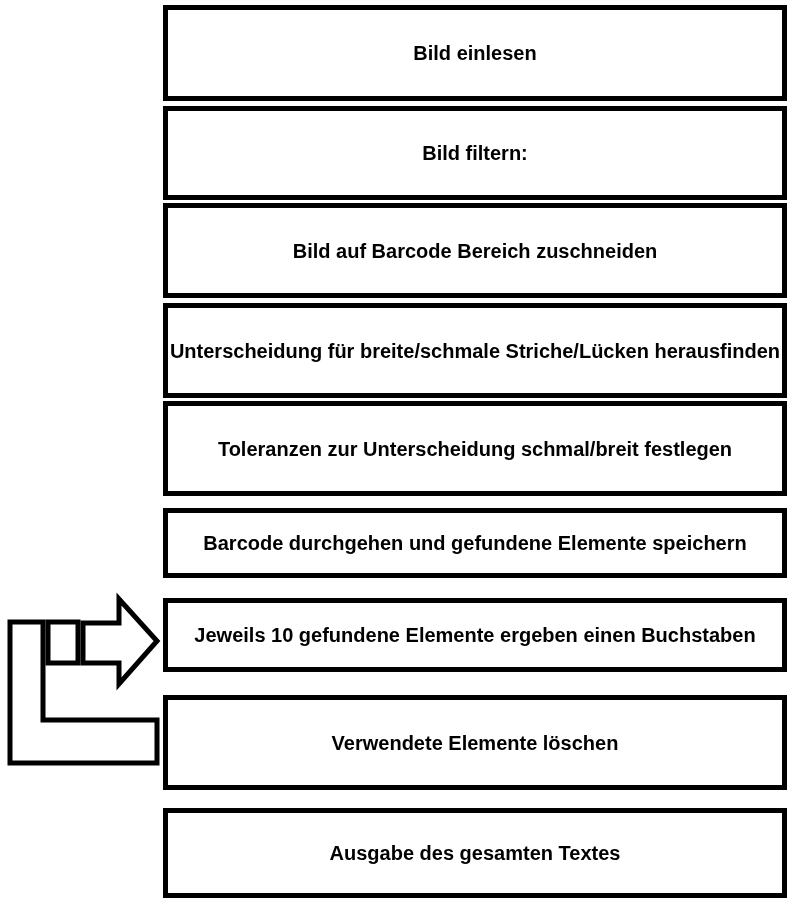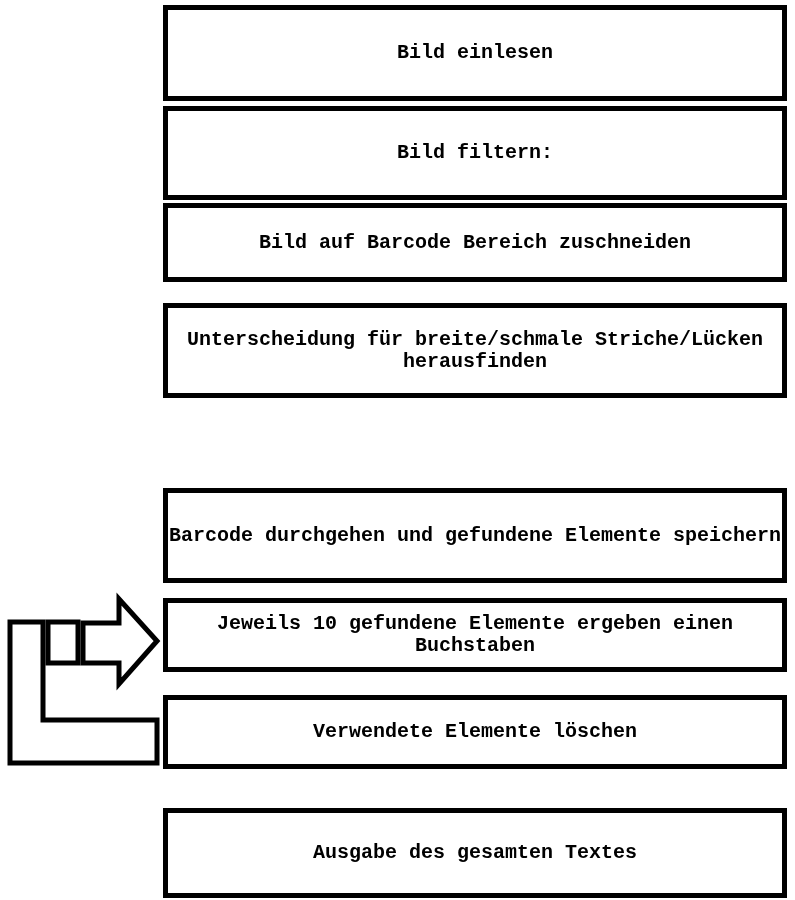--- a/index.html
+++ b/index.html
@@ -26,21 +26,20 @@
     align-items: center;
     justify-content: center;
   }
   .flow-box .box-text {
     width: 100%;
     text-align: center;
     font-weight: bold;
     font-size: 20px;
     line-height: 22px;
     color: #000000;
-    font-family: Liberation Mono, monospace;
   }
   .loop-svg {
     position: absolute;
     left: 0;
     top: 0;
   }
 </style>
 </head>
 <body>
 
@@ -59,46 +58,51 @@
       <div>Bild einlesen</div>
     </div>
   </div>
 
   <div class="flow-box" style="top:106px;height:94px;">
     <div class="box-text">
       <div>Bild filtern:</div>
     </div>
   </div>
 
-  <div class="flow-box" style="top:203px;height:79px;">
+  <div class="flow-box" style="top:203px;height:95px;">
     <div class="box-text">
       <div>Bild auf Barcode Bereich zuschneiden</div>
     </div>
   </div>
 
   <div class="flow-box" style="top:303px;height:95px;">
     <div class="box-text">
       <div>Unterscheidung für breite/schmale Striche/Lücken herausfinden</div>
     </div>
   </div>
 
+  <div class="flow-box" style="top:401px;height:95px;">
+    <div class="box-text">
+      <div>Toleranzen zur Unterscheidung schmal/breit festlegen</div>
+    </div>
+  </div>
 
-  <div class="flow-box" style="top:488px;height:95px;">
+  <div class="flow-box" style="top:508px;height:70px;">
     <div class="box-text">
       <div>Barcode durchgehen und gefundene Elemente speichern</div>
     </div>
   </div>
 
   <div class="flow-box" style="top:598px;height:74px;">
     <div class="box-text">
       <div>Jeweils 10 gefundene Elemente ergeben einen Buchstaben</div>
     </div>
   </div>
 
-  <div class="flow-box" style="top:695px;height:74px;">
+  <div class="flow-box" style="top:695px;height:95px;">
     <div class="box-text">
       <div>Verwendete Elemente löschen</div>
     </div>
   </div>
 
   <div class="flow-box" style="top:798px;height:90px;margin-top:10px;">
     <div class="box-text">
       <div>Ausgabe des gesamten Textes</div>
     </div>
   </div>

